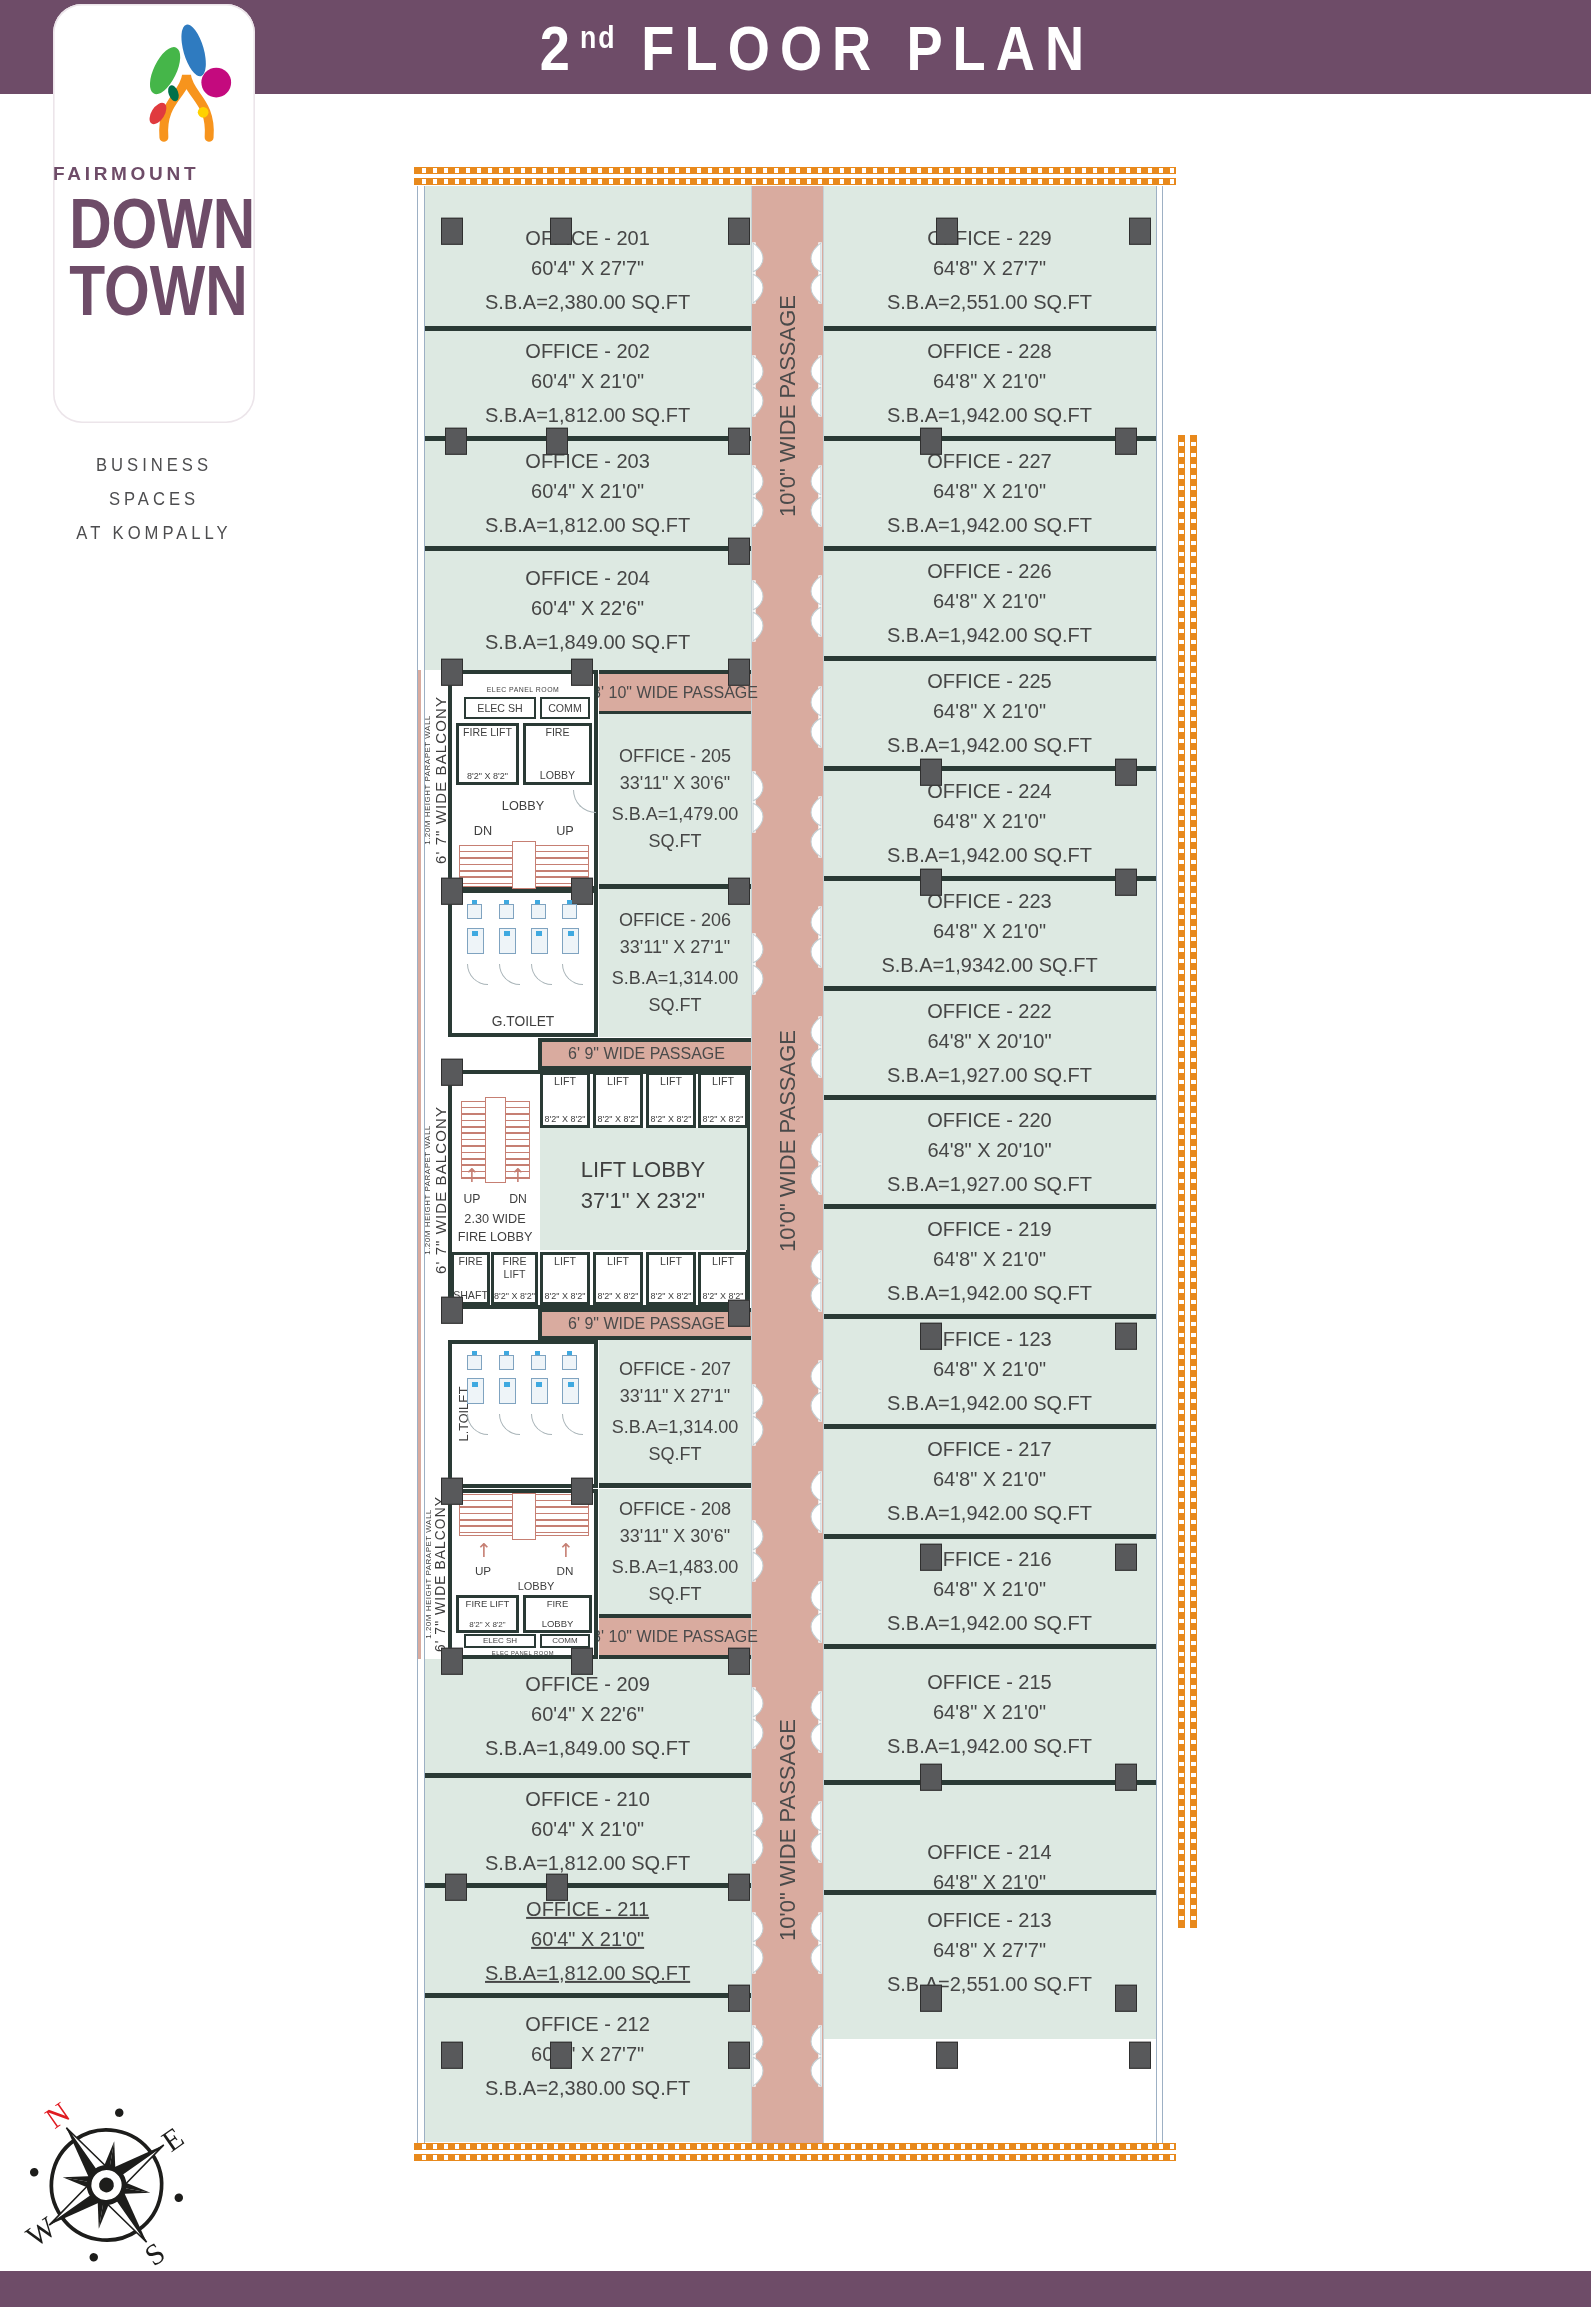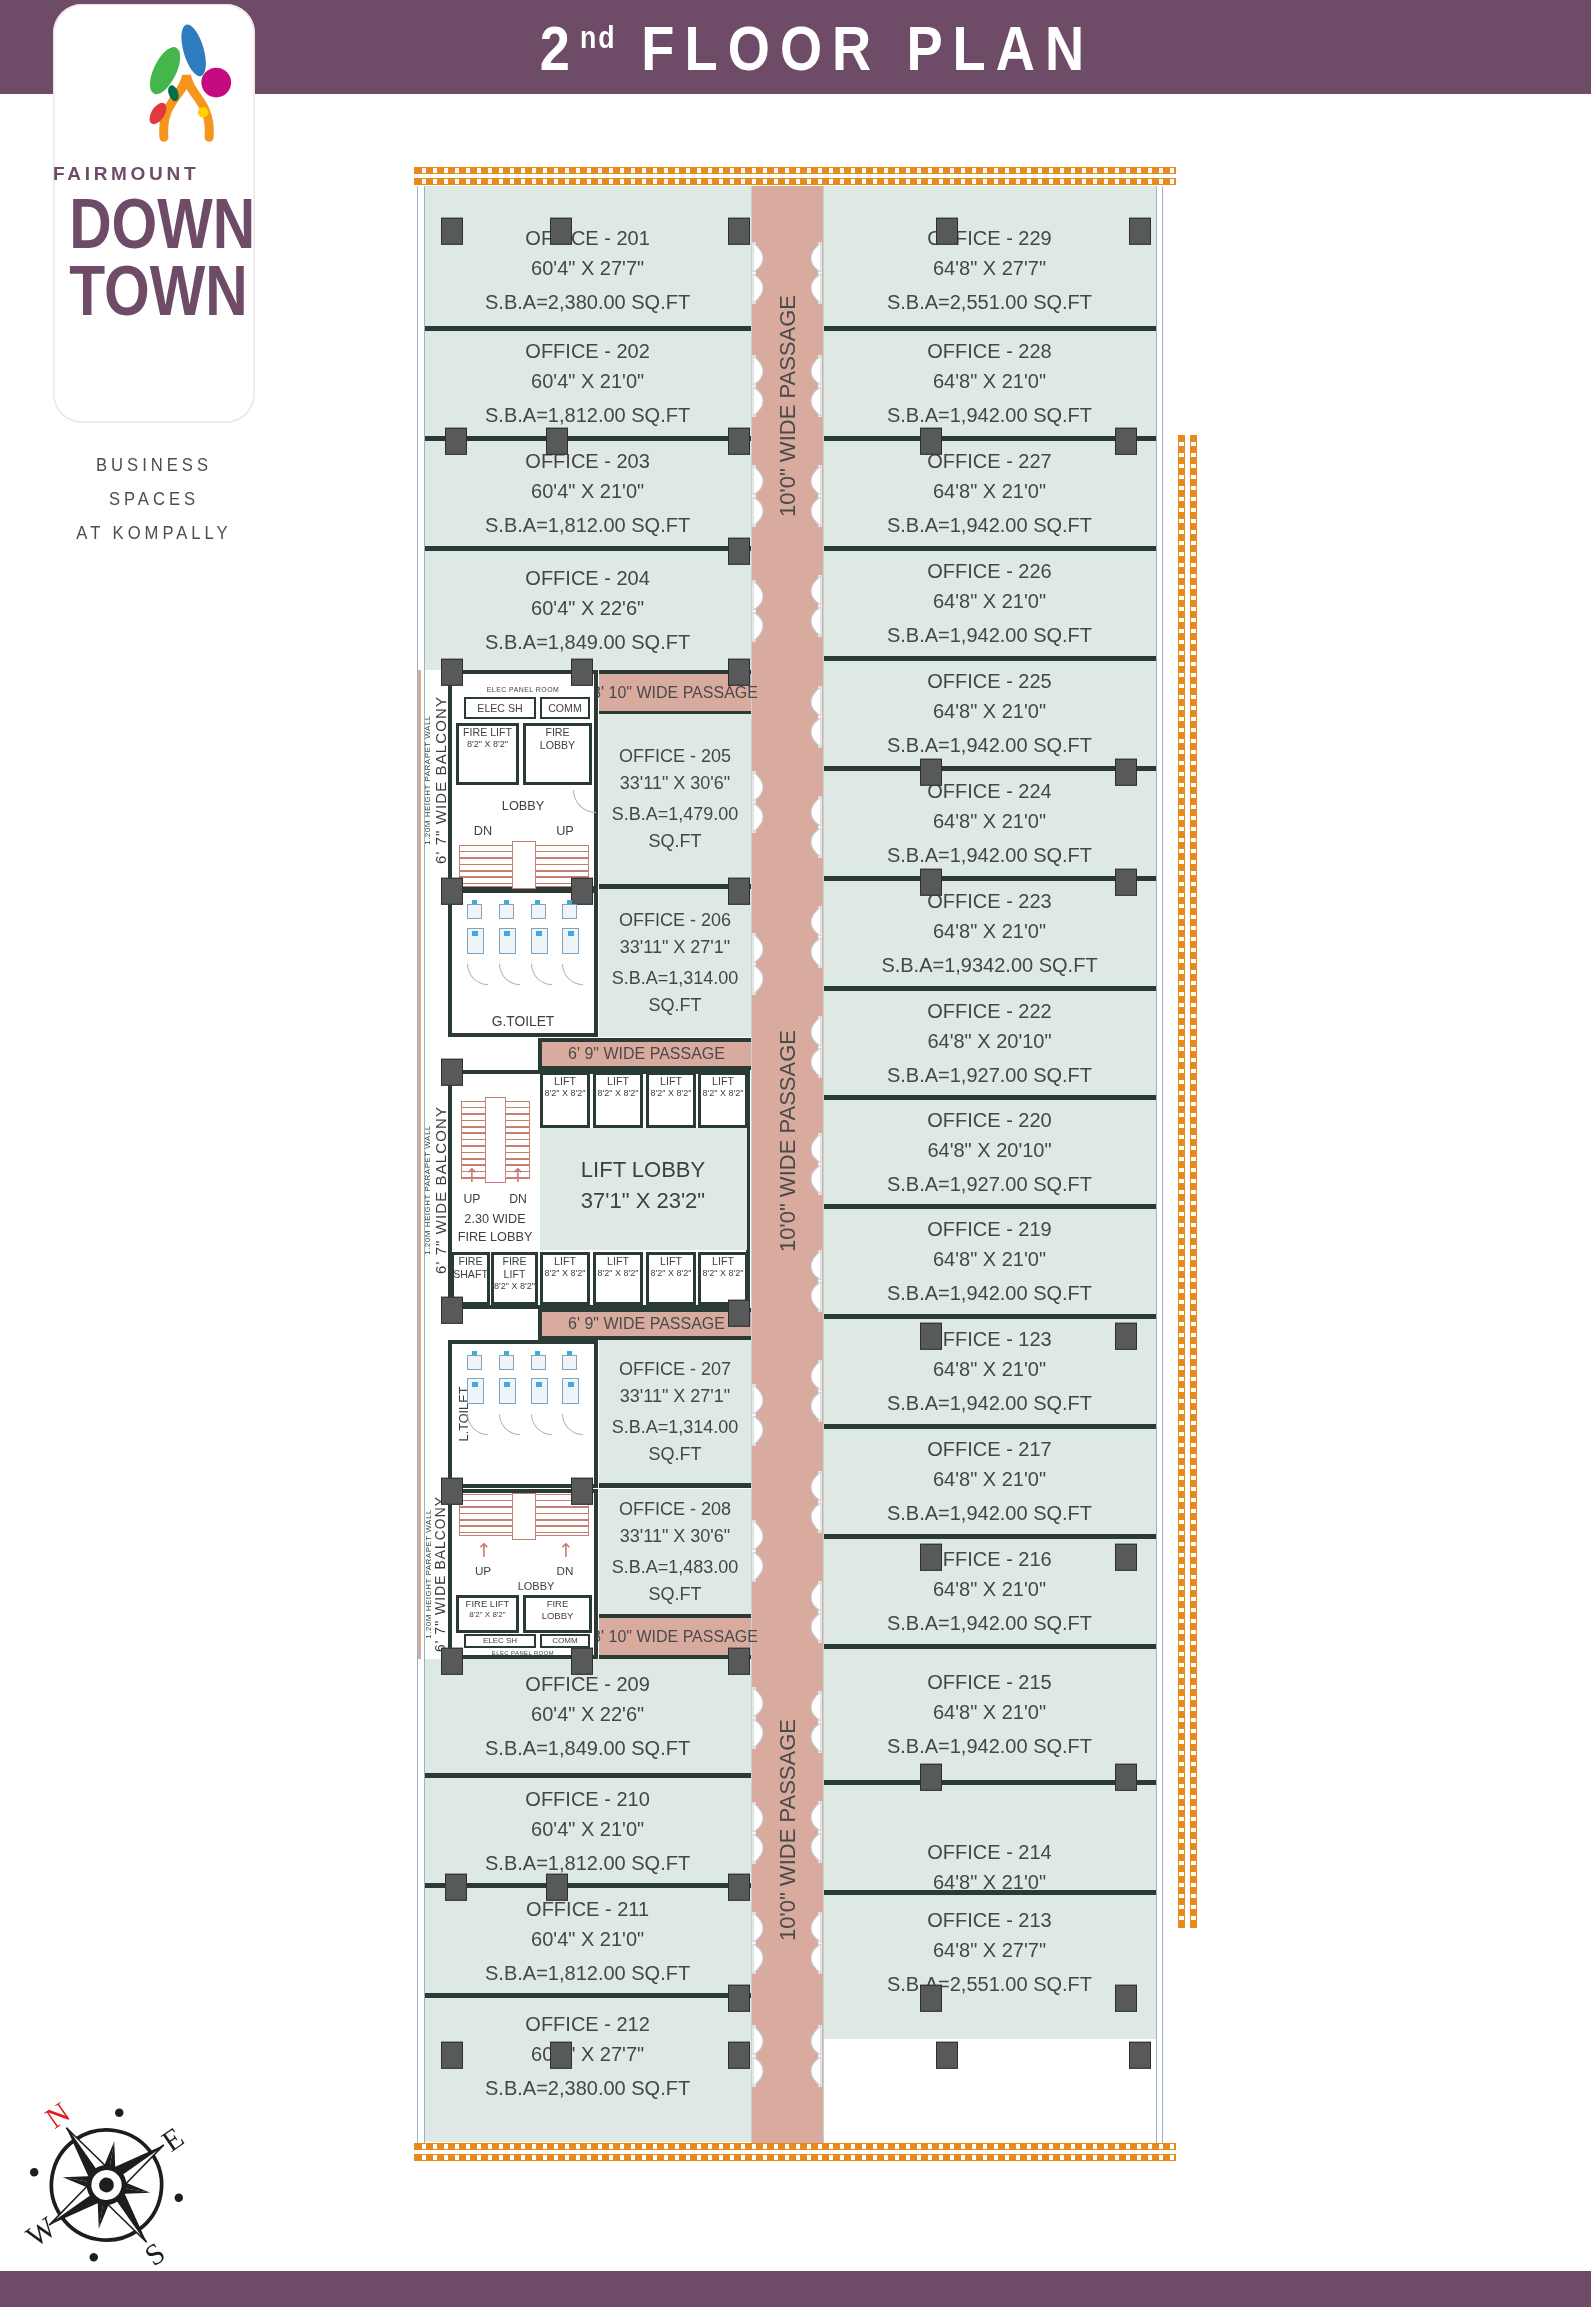--- a/index.html
+++ b/index.html
@@ -46,21 +46,21 @@
   #passage{position:absolute;left:337px;top:18.6px;width:73px;height:1957px;background:#d9ab9f;
            border-left:1.6px solid #c6d2d6;border-right:1.6px solid #c6d2d6}
   .pass-label{position:absolute;left:50%;transform:translate(-50%,-50%) rotate(-90deg);white-space:nowrap;
               font-size:22px;color:#4a4a4a}
   .band-p{position:absolute;background:#d9ab9f;border-top:4.8px solid #2a3a35;border-bottom:4.8px solid #2a3a35;
           display:flex;align-items:center;justify-content:center;font-size:16px;color:#4a4a4a;white-space:nowrap}
 
   
   .svc{position:absolute;background:#fff;border:4.8px solid #2a3a35}
   .cell{position:absolute;background:#fff;border:3.2px solid #2a3a35;display:flex;flex-direction:column;
-        align-items:center;justify-content:flex-start;text-align:center;color:#3f3f3f;font-size:10.6px;line-height:1.25}
+        align-items:center;justify-content:space-between;text-align:center;color:#3f3f3f;font-size:10.6px;line-height:1.25}
   .cell .sz{font-size:9px}
   .box{position:absolute;background:#fff;border:2.1px solid #2a3a35;display:flex;align-items:center;
        justify-content:center;color:#3f3f3f;font-size:10.6px}
   .lbl{position:absolute;transform:translate(-50%,-50%);color:#3f3f3f;white-space:nowrap;text-align:center}
   .tiny{font-size:6.9px;letter-spacing:0.5px}
   .stairs{position:absolute;background:repeating-linear-gradient(180deg,#fff 0 4.8px,#c67f73 4.8px 6.4px);
           border:1.1px solid #c67f73}
   .landing{position:absolute;background:#fff;border:1.6px solid #c67f73}
   .sarrow{position:absolute;transform:translate(-50%,-50%);color:#c67f73;font-size:19px;font-family:"DejaVu Sans",sans-serif}
   .balcony{position:absolute;left:8.5px;width:27.6px;display:flex;align-items:center;justify-content:center}
@@ -160,21 +160,21 @@
           </div>
         </div>
         <div class="orow" style="height: 110px;">
           <div class="olabel" style="top: 50%;">
             <div>OFFICE - 210</div>
             <div>60'4" X 21'0"</div>
             <div class="sba">S.B.A=1,812.00 SQ.FT</div>
           </div>
         </div>
         <div class="orow" style="height: 110px;">
-          <div class="olabel" style="top: 50%;">
+          <div class="olabel" style="top: 50%; text-decoration: underline;">
             <div>OFFICE - 211</div>
             <div>60'4" X 21'0"</div>
             <div class="sba">S.B.A=1,812.00 SQ.FT</div>
           </div>
         </div>
         <div class="orow" style="height: 144px; border-bottom: none;">
           <div class="olabel" style="top: 40%;">
             <div>OFFICE - 212</div>
             <div>60'4" X 27'7"</div>
             <div class="sba">S.B.A=2,380.00 SQ.FT</div>

